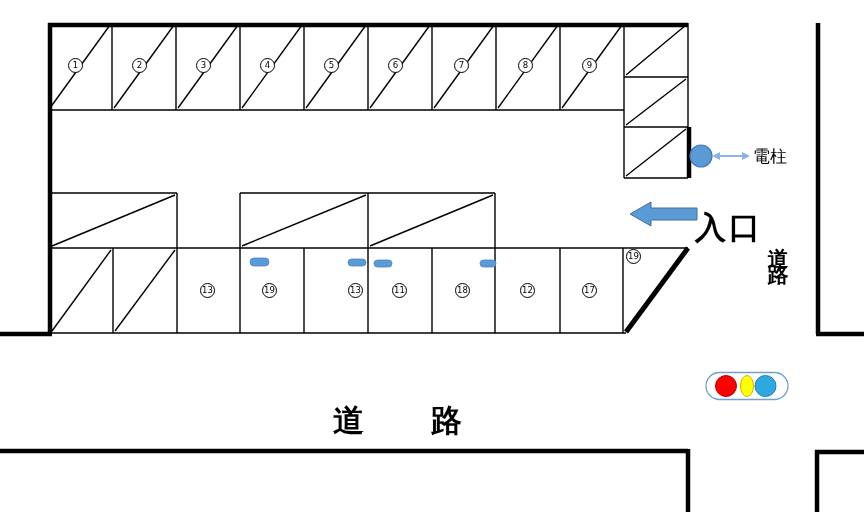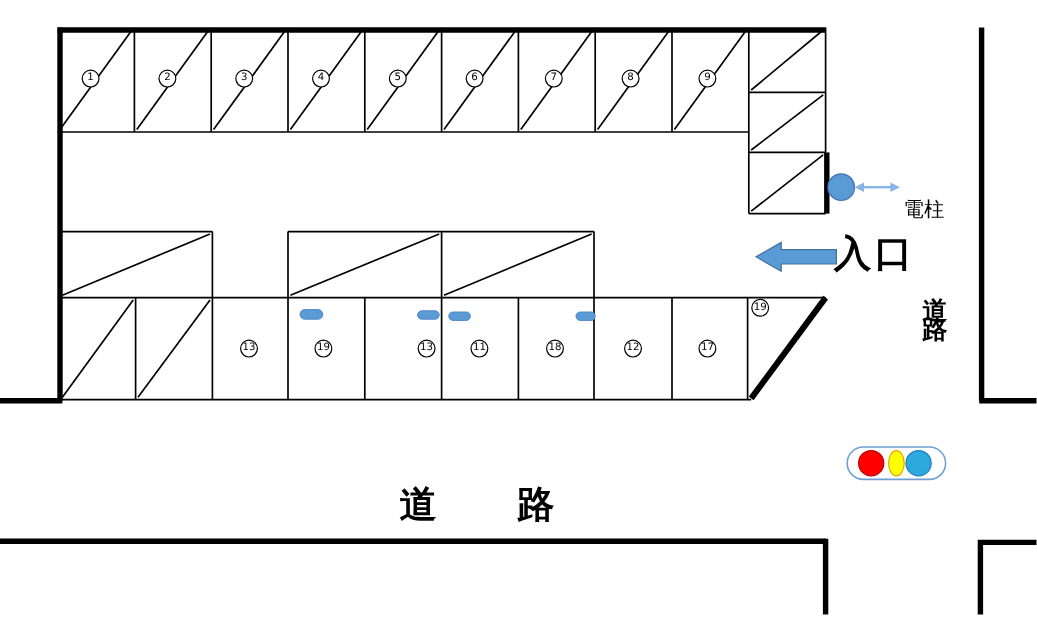--- a/index.html
+++ b/index.html
@@ -3,22 +3,22 @@
 <meta charset="utf-8">
 <style>
   html,body{margin:0;padding:0;background:#fff;}
   #stage{position:relative;width:864px;height:523px;background:#fff;overflow:hidden;
          font-family:"Liberation Sans","DejaVu Sans",sans-serif;color:#000;}
   #stage svg{position:absolute;left:0;top:0;}
   .cnum{position:absolute;width:15px;height:15px;border:1.2px solid #000;border-radius:50%;
         background:#fff;display:flex;align-items:center;justify-content:center;
         font-size:8.5px;line-height:1;font-family:"DejaVu Sans",sans-serif;box-sizing:border-box;}
   .lbl{position:absolute;white-space:pre;}
-  .entrance{font-size:31px;font-weight:bold;letter-spacing:3px;}
-  .pole{font-size:17px;margin-top:18px;}
+  .entrance{font-size:31px;font-weight:bold;letter-spacing:3px;margin-top:16px;}
+  .pole{font-size:17px;}
   .road-v{font-size:21px;font-weight:bold;writing-mode:vertical-rl;letter-spacing:16px;}
   .road-h{font-size:31px;font-weight:bold;letter-spacing:67px;}
 </style>
 </head>
 <body>
 
 <div id="stage">
 
   <svg width="864" height="523" viewBox="0 0 864 523">
 

